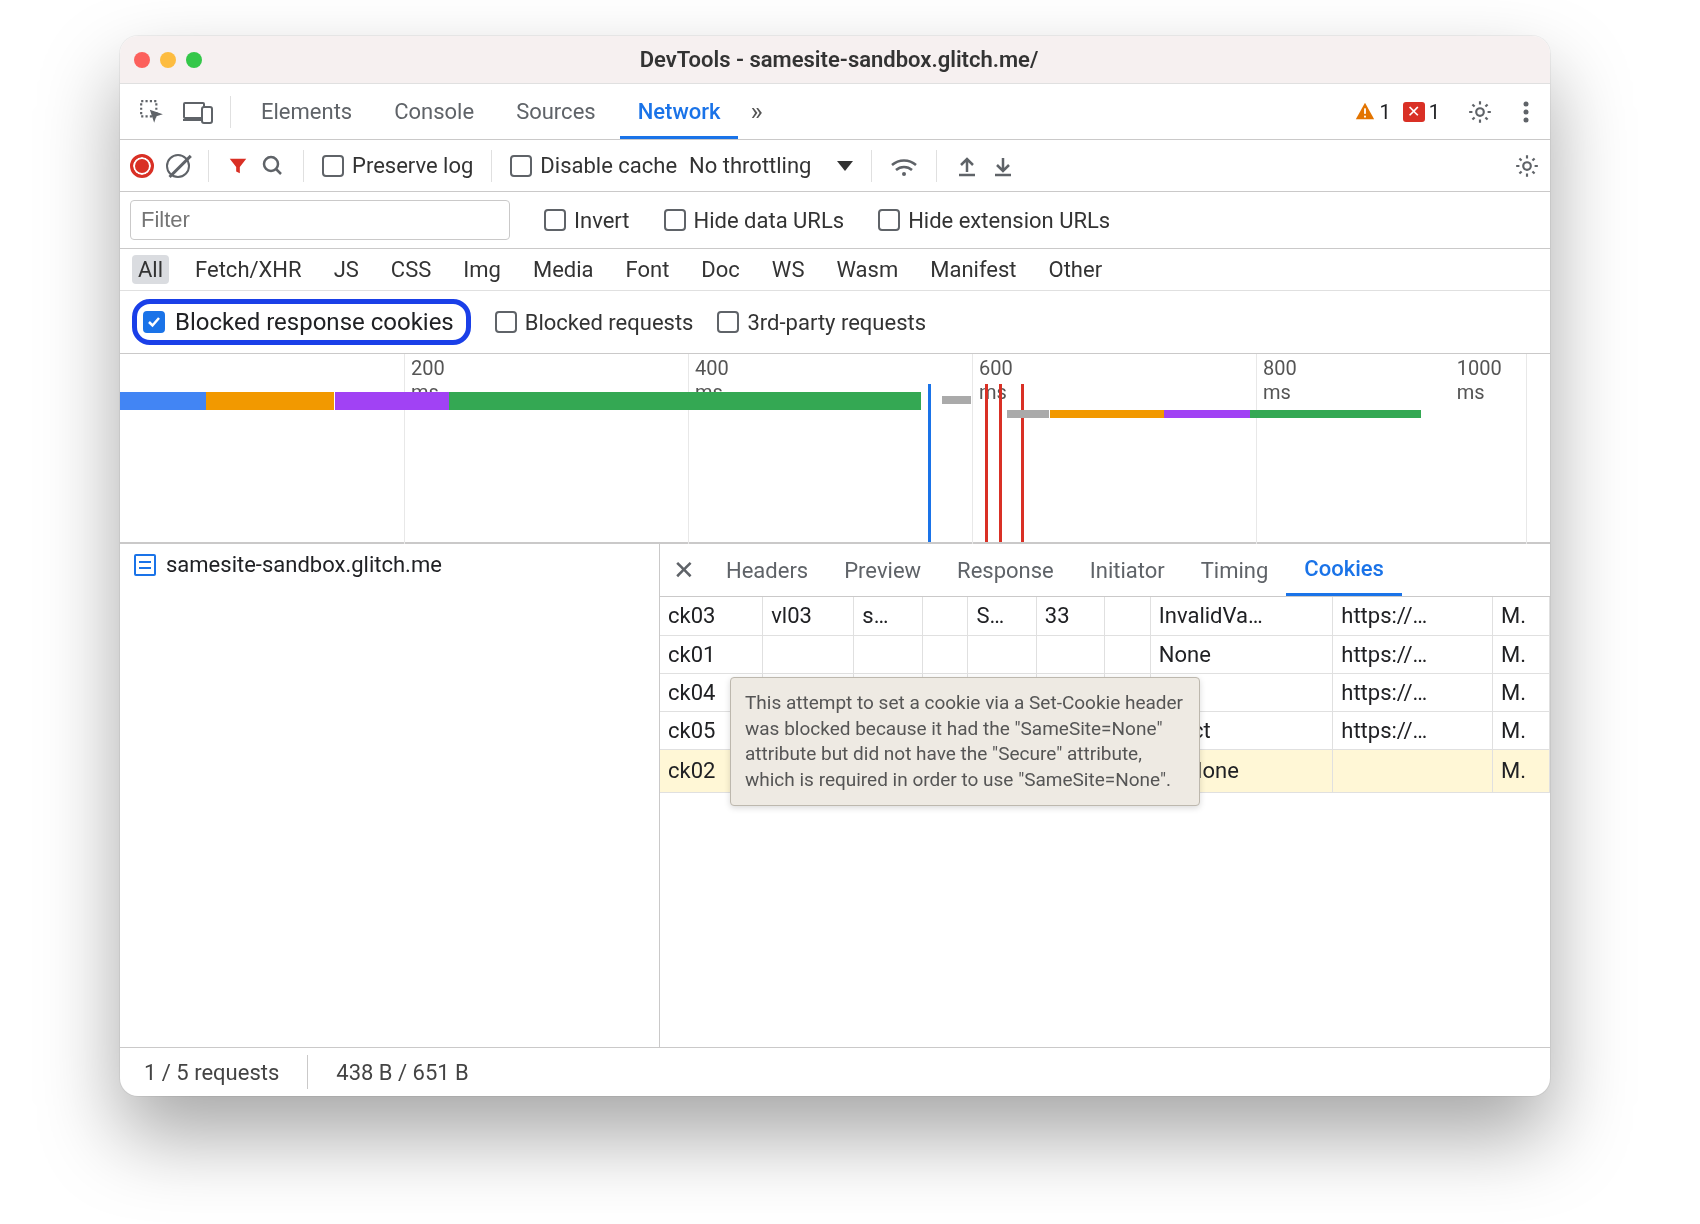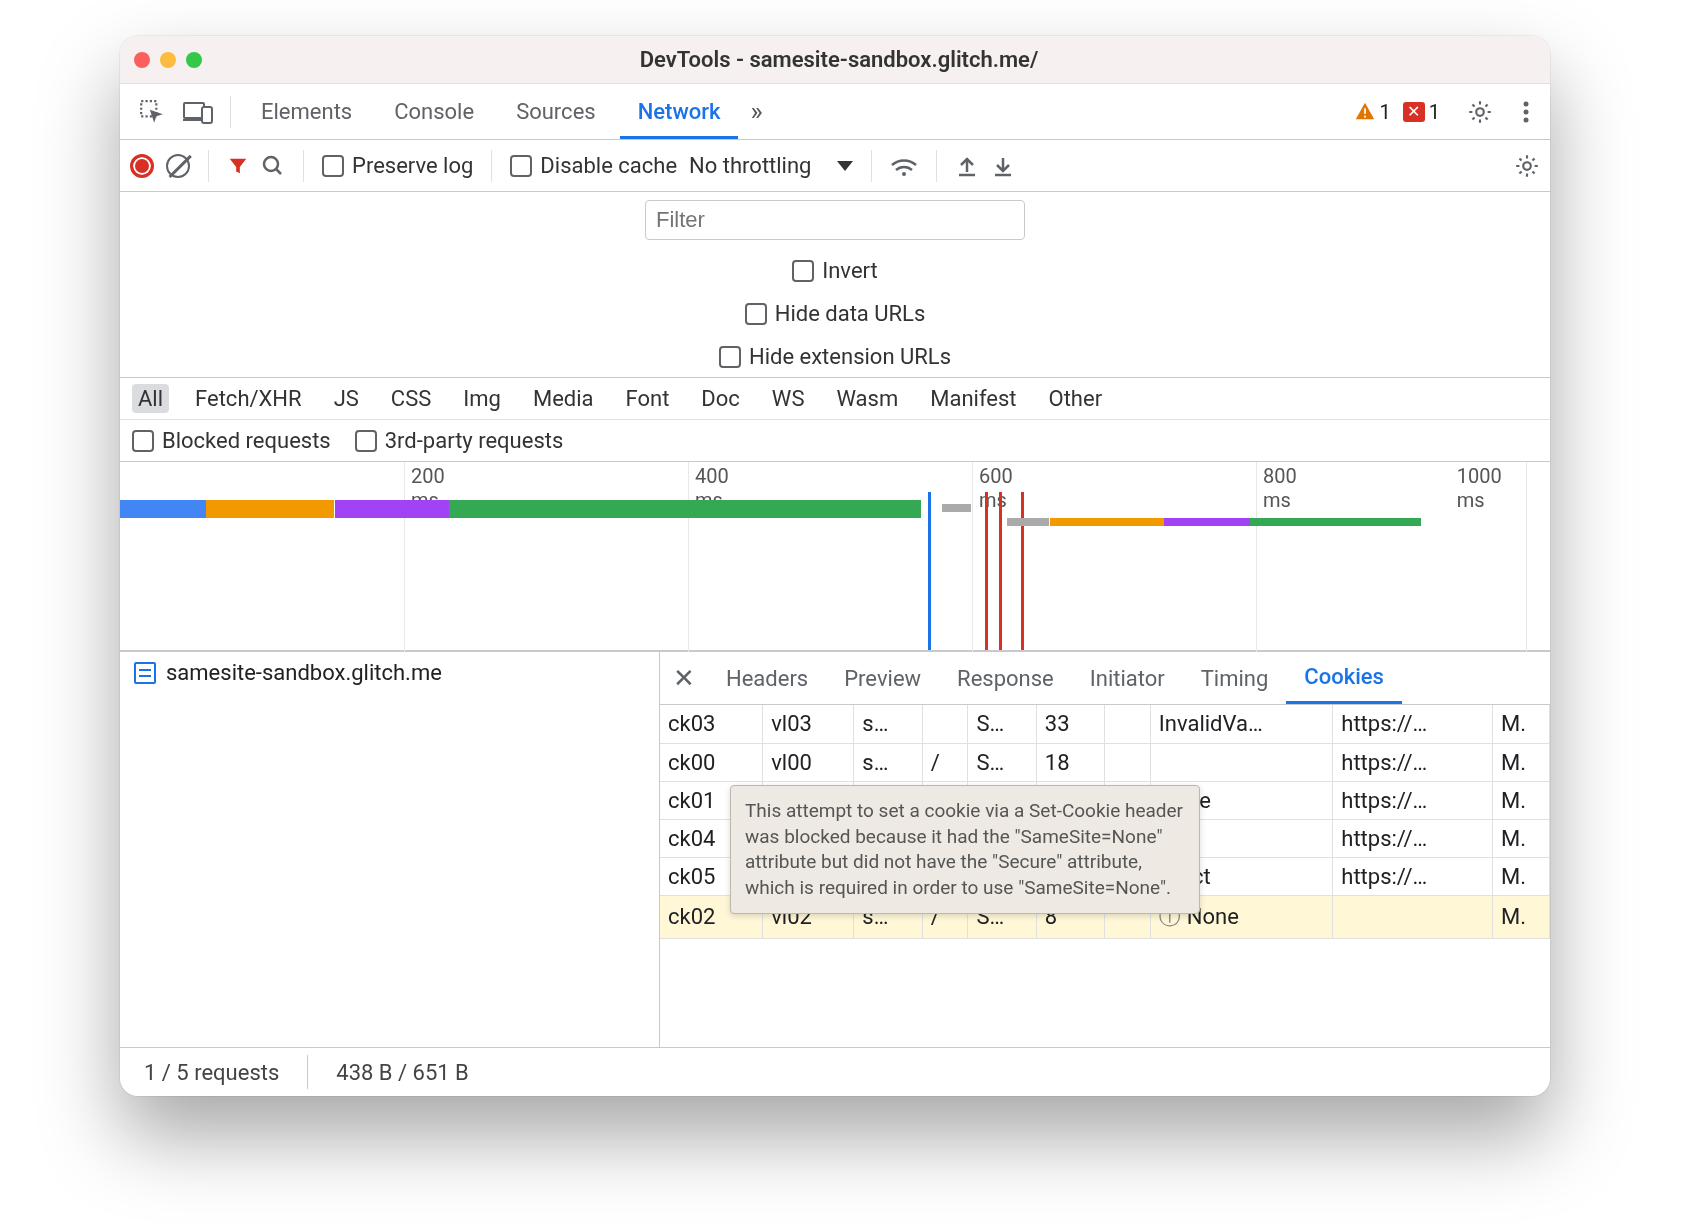--- a/index.html
+++ b/index.html
@@ -56,21 +56,21 @@
     border-bottom:1px solid var(--border);
   }
   .circle-btn { width:24px;height:24px;border:3px solid var(--red);border-radius:50%;background:var(--red);box-shadow:inset 0 0 0 2px #fff;}
   .circle-clear{ width:24px;height:24px;border:2.5px solid #5f6368;border-radius:50%;position:relative;}
   .circle-clear::after{content:"";position:absolute;left:-3px;top:9px;width:30px;height:2.5px;background:#5f6368;transform:rotate(-45deg);}
   .funnel { color:var(--red); }
   .chk { display:flex; align-items:center; gap:8px; font-size:22px; color:#333;}
   .chkbox{ width:22px;height:22px;border:2px solid #5f6368;border-radius:4px; display:inline-flex;align-items:center;justify-content:center;background:#fff;}
   .chkbox.checked{background:var(--active-blue);border-color:var(--active-blue);color:#fff;}
   
-  .filter-row { display:flex; align-items:center; gap:18px; padding:8px 10px;border-bottom:1px solid var(--border);flex-direction:column;}
+  .filter-row { display:flex; align-items:center; gap:34px; padding:8px 10px;border-bottom:1px solid var(--border);}
   .filter-input{ width:380px; height:40px; border:1px solid var(--border); border-radius:4px; padding:0 10px; font-size:22px; color:#777;}
   
   .type-row { display:flex; align-items:center; gap:20px; padding:6px 12px; font-size:22px; color:#333;border-bottom:1px solid var(--border-light);}
   .type-row .chip{padding:2px 6px;border-radius:4px;}
   .type-row .chip.sel{background:#dadce0;}
   
   .xfilter-row{display:flex;align-items:center;gap:24px;padding:8px 12px;font-size:24px;border-bottom:1px solid var(--border);}
   .blocked-highlight{ border:5px solid #1a3fe8; border-radius:18px; padding:4px 12px 4px 6px; display:flex;align-items:center;gap:10px;}
   
   .timeline{position:relative;height:190px;border-bottom:2px solid var(--border);}
@@ -258,20 +258,28 @@
     <span class="chip">Media</span>
     <span class="chip">Font</span>
     <span class="chip">Doc</span>
     <span class="chip">WS</span>
     <span class="chip">Wasm</span>
     <span class="chip">Manifest</span>
     <span class="chip">Other</span>
   </div>
 
   <div class="xfilter-row">
+    <div class="blocked-highlight">
+      <span class="chkbox checked">
+        <svg width="14" height="14" viewBox="0 0 14 14" stroke="#fff" stroke-width="2.5" fill="none">
+            <path d="M2 7l3.5 3.5L12 3"></path>
+          </svg>
+      </span>
+      <span>Blocked response cookies</span>
+    </div>
     <label class="chk">
         <span class="chkbox"></span>
         <span>Blocked requests</span>
       </label>
     <label class="chk">
         <span class="chkbox"></span>
         <span>3rd-party requests</span>
       </label>
   </div>
 
@@ -351,32 +359,20 @@
                 <td>s…</td>
                 <td></td>
                 <td>S…</td>
                 <td>33</td>
                 <td></td>
                 <td>InvalidVa…</td>
                 <td>https://…</td>
                 <td>M.</td>
               </tr>
               <tr>
-                <td>ck00</td>
-                <td>vl00</td>
-                <td>s…</td>
-                <td>/</td>
-                <td>S…</td>
-                <td>18</td>
-                <td></td>
-                <td></td>
-                <td>https://…</td>
-                <td>M.</td>
-              </tr>
-              <tr>
                 <td>ck01</td>
                 <td></td>
                 <td></td>
                 <td></td>
                 <td></td>
                 <td></td>
                 <td></td>
                 <td>None</td>
                 <td>https://…</td>
                 <td>M.</td>

